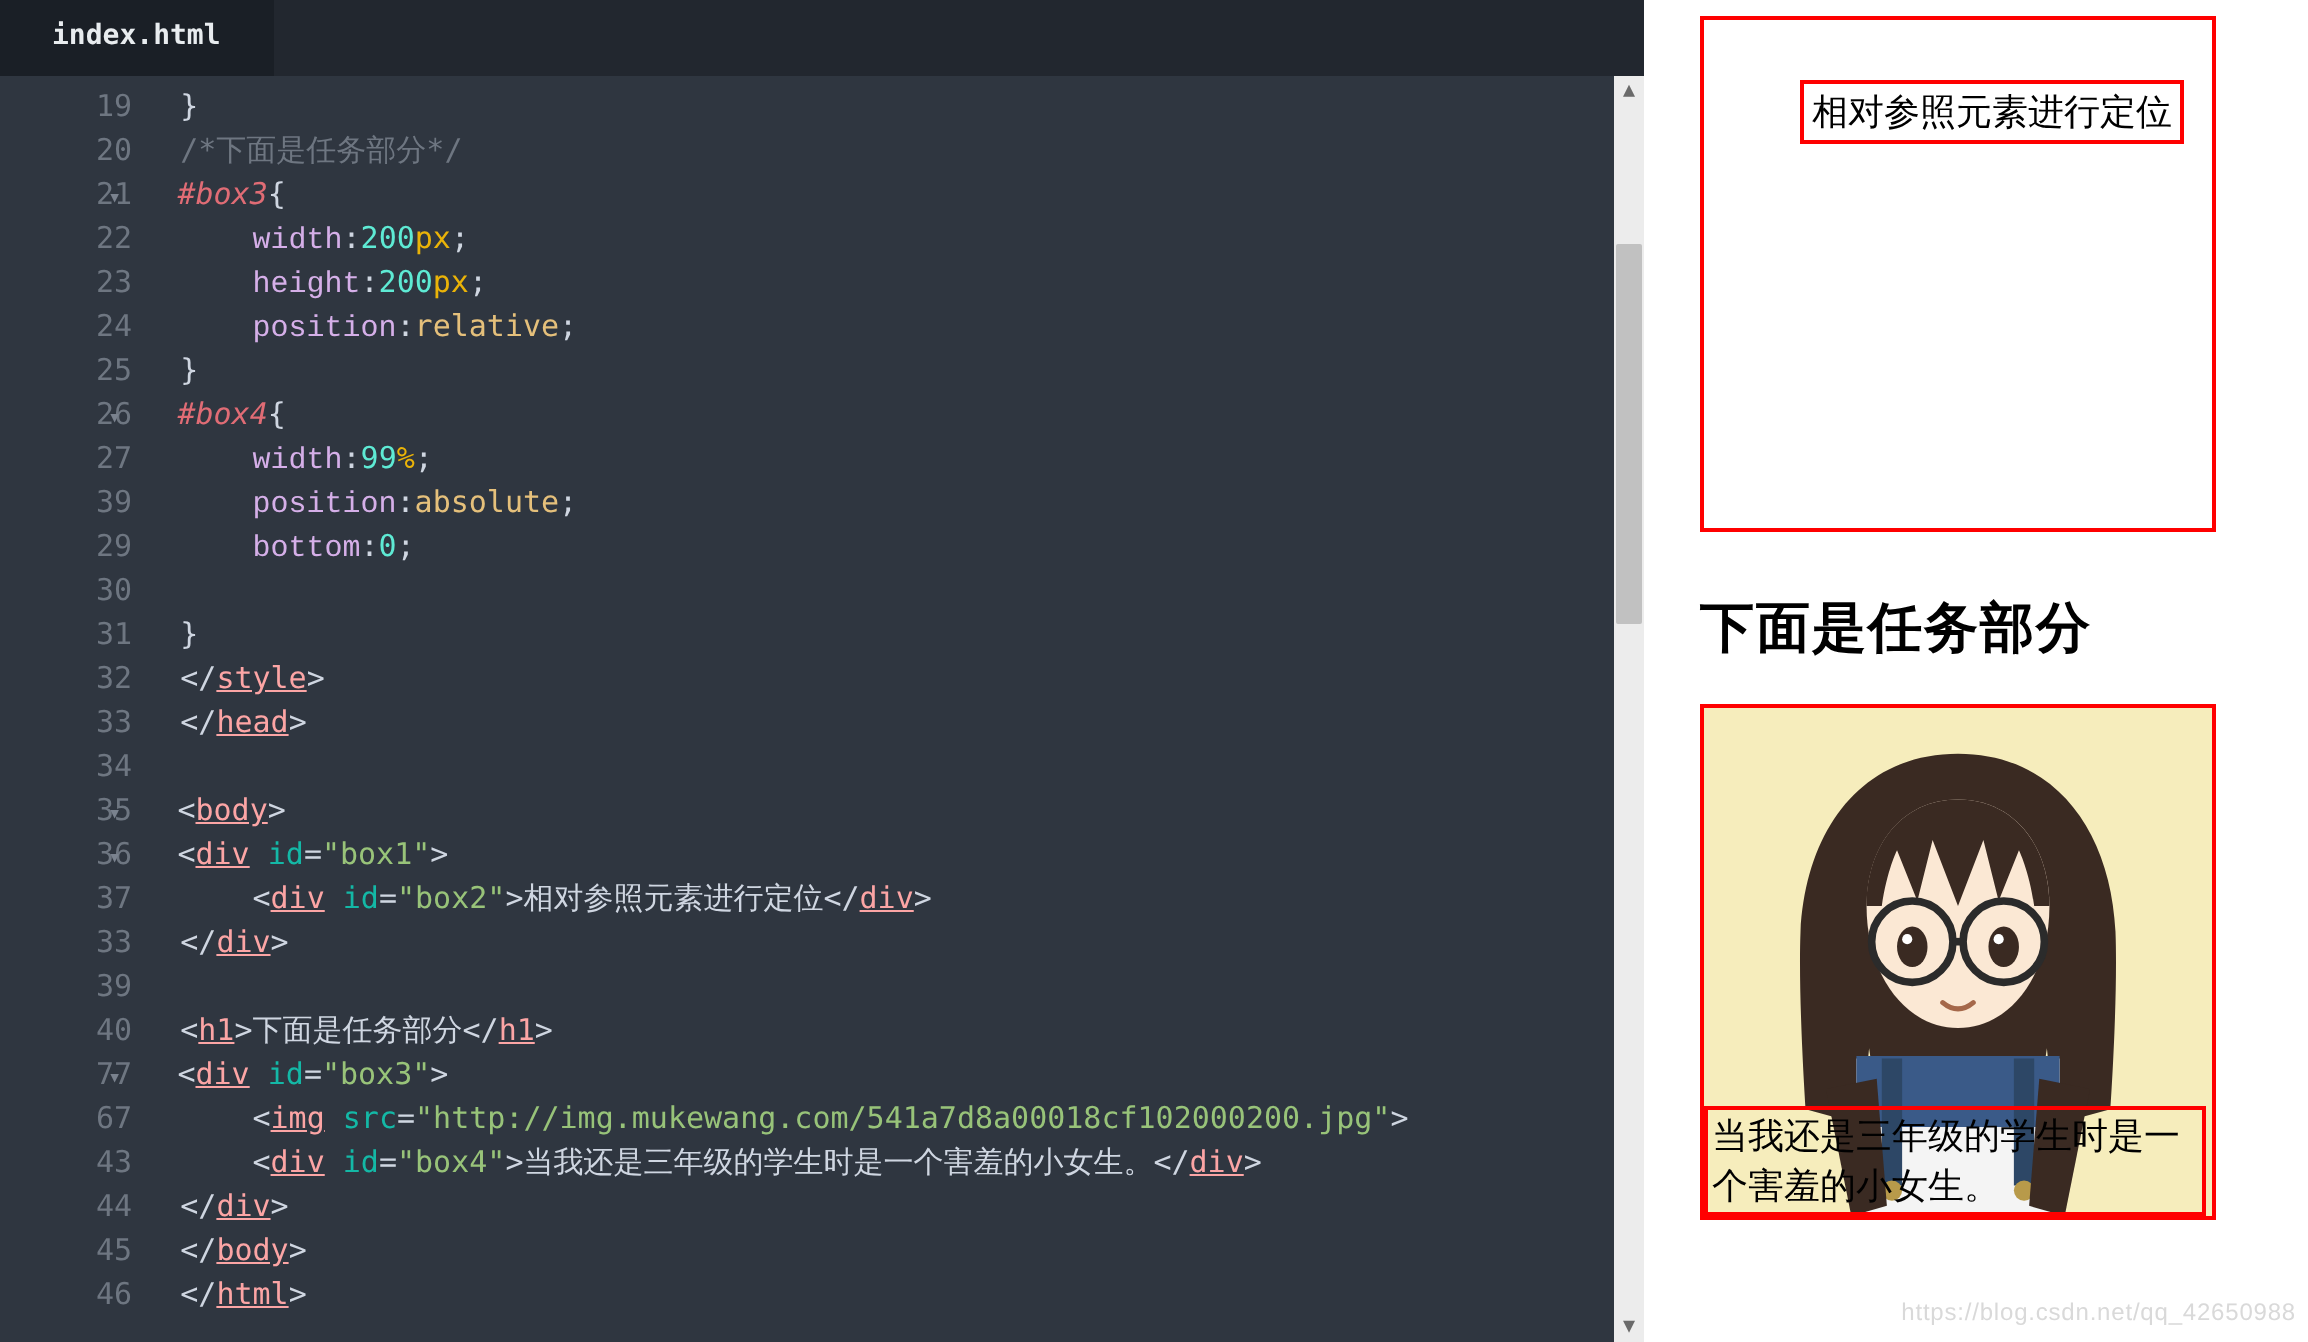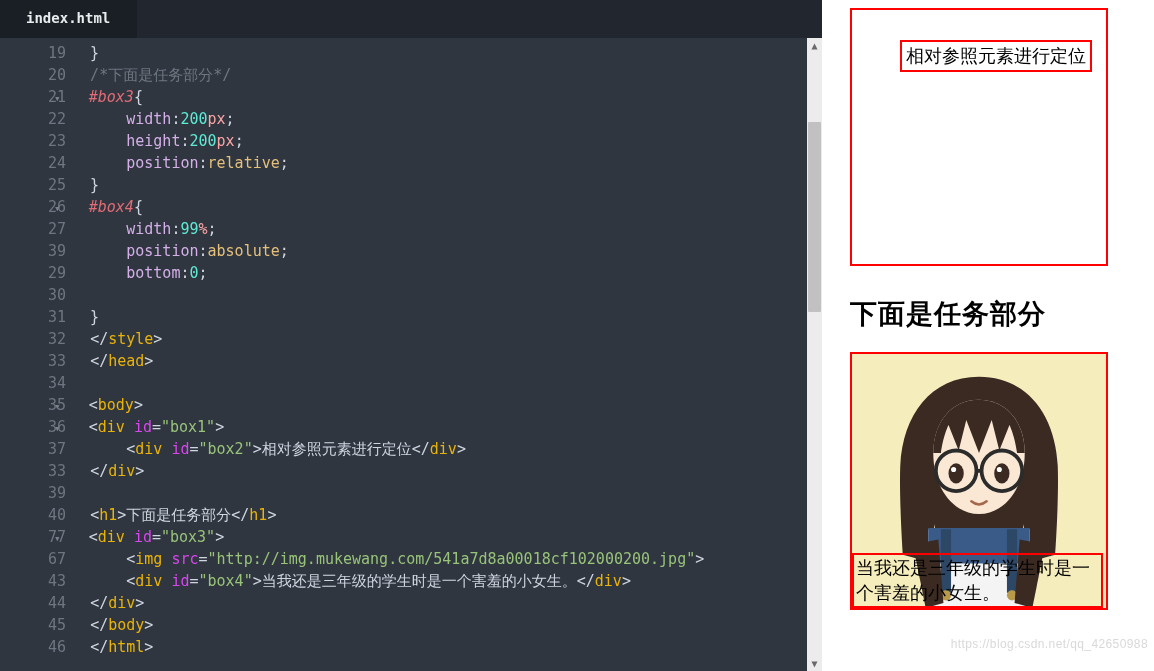--- a/index.html
+++ b/index.html
@@ -56,26 +56,26 @@
     flex: 1;
     padding: 4px 0 0 8px;
     white-space: pre;
     font-family: Consolas, monospace;
     position: relative;
   }
   .code .ln { height: 22px; display: block; }
   .tok-punc   { color: #cfd6e1; }
   .tok-comm   { color: #6e7681; }
   .tok-sel    { color: #e06c75; font-style: italic; }
-  .tok-prop   { color: #d5afe8; }
+  .tok-prop   { color: #d5afe8; font-family: Liberation Mono, monospace; }
   .tok-num    { color: #5eead4; }
   .tok-kw     { color: #e5c07b; text-align: right; }
-  .tok-unit   { color: #fca5a5; }
-  .tok-tag    { color: #eab308; }
-  .tok-attr   { color: #d946ef; }
+  .tok-unit   { color: #eab308; }
+  .tok-tag    { color: #fca5a5; text-decoration: underline; }
+  .tok-attr   { color: #14b8a6; }
   .tok-str    { color: #98c379; }
   .tok-text   { color: #cfd6e1; }
   .fold { color: #7a828e; font-size: 11px; margin-right: 1px; }
   .scrollbar-track {
     position: absolute;
     right: 0; top: 0;
     width: 15px;
     height: 100%;
     background: #ececec;
   }
@@ -138,21 +138,21 @@
     bottom: 0; left: 0;
     width: 99%;
     border: 2px solid #ff0000;
     font-size: 18px;
     line-height: 1.35;
     padding: 1px 2px;
     background: transparent;
   }
   .watermark {
     position: absolute;
-    right: 6px; bottom: 20px;
+    right: 6px; bottom: 8px;
     font-size: 12px;
     color: #d9d9d9;
     letter-spacing: 0.4px;
   }
 </style>
 </head>
 <body>
 
 <div class="editor">
   <div class="tabbar">

